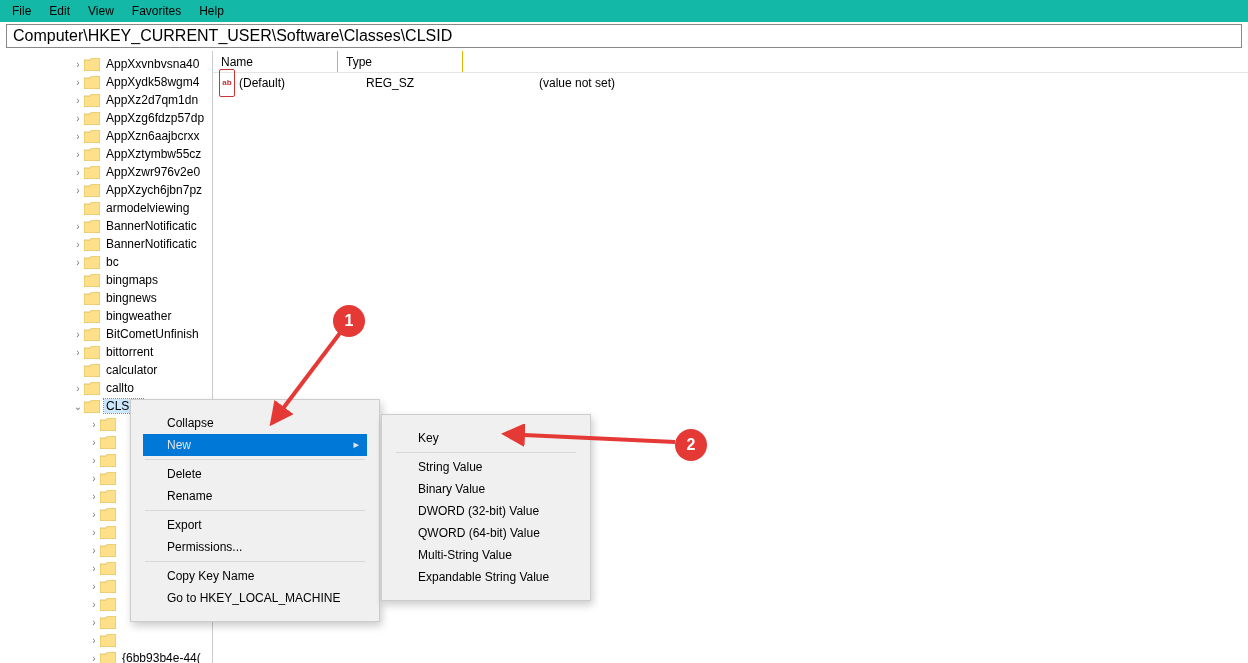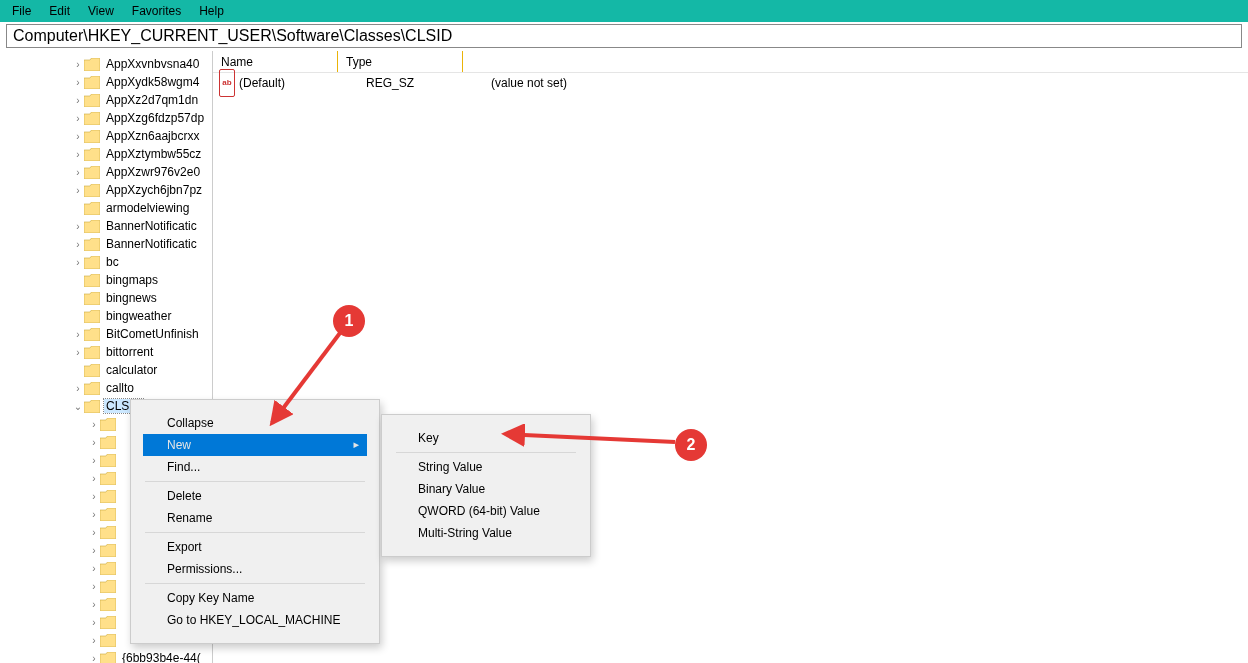--- a/index.html
+++ b/index.html
@@ -116,21 +116,21 @@
     flex-shrink: 0;
   }
   .reg-icon span {
     color: #c33;
     font-size: 8px;
     font-weight: bold;
     line-height: 1;
   }
   .cell-name { width: 119px; }
   .cell-type { width: 125px; padding-left:8px;}
-  .cell-data { padding-left:8px;}
+  .cell-data { padding-left:8px;margin-left:48px;}
 
   .context-menu {
     position: absolute;
     background: #f0f0f0;
     border: 1px solid #ccc;
     box-shadow: 2px 4px 8px rgba(0,0,0,0.2);
     padding: 12px;
     font-size: 12px;
   }
   .context-menu.primary {
@@ -516,39 +516,40 @@
       <span class="cell-name">(Default)</span>
       <span class="cell-type">REG_SZ</span>
       <span class="cell-data">(value not set)</span>
     </div>
   </div>
 </div>
 
 <div class="context-menu primary">
   <div class="menu-item">Collapse</div>
   <div class="menu-item highlight has-sub">New</div>
-  <div class="menu-item">Find...</div>
   <div class="menu-sep"></div>
   <div class="menu-item">Delete</div>
   <div class="menu-item">Rename</div>
   <div class="menu-sep"></div>
   <div class="menu-item">Export</div>
   <div class="menu-item">Permissions...</div>
   <div class="menu-sep"></div>
   <div class="menu-item">Copy Key Name</div>
   <div class="menu-item">Go to HKEY_LOCAL_MACHINE</div>
 </div>
 
 <div class="context-menu secondary">
   <div class="menu-item">Key</div>
   <div class="menu-sep"></div>
   <div class="menu-item">String Value</div>
   <div class="menu-item">Binary Value</div>
+  <div class="menu-item">DWORD (32-bit) Value</div>
   <div class="menu-item">QWORD (64-bit) Value</div>
   <div class="menu-item">Multi-String Value</div>
+  <div class="menu-item">Expandable String Value</div>
 </div>
 
 <div class="callout" style="left:333px; top:305px">1</div>
 <div class="callout" style="left:675px; top:429px">2</div>
 
 <svg class="arrow-svg" style="left:260px; top:325px" width="100" height="110">
   <defs>
       <marker id="ah1" markerWidth="6" markerHeight="6" refX="5" refY="3" orient="auto">
     <path d="M0,0 L6,3 L0,6 Z" fill="#e53935"></path>
       </marker>

